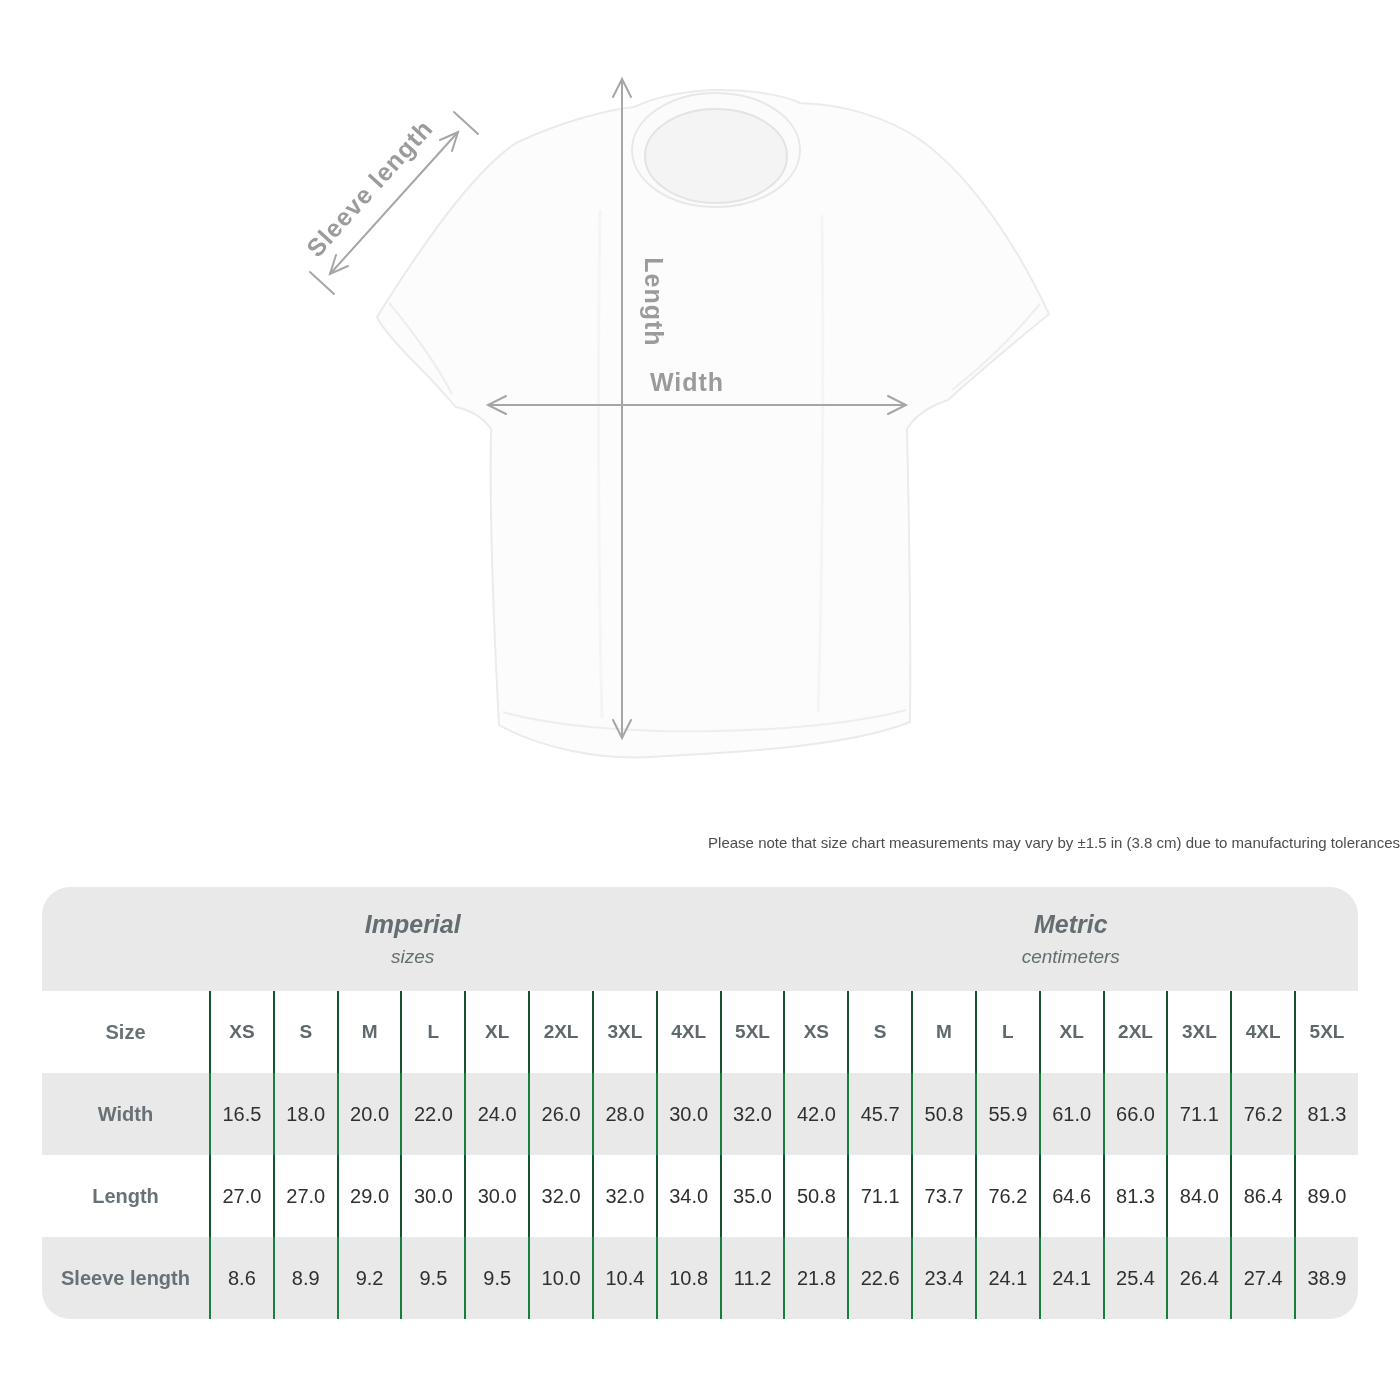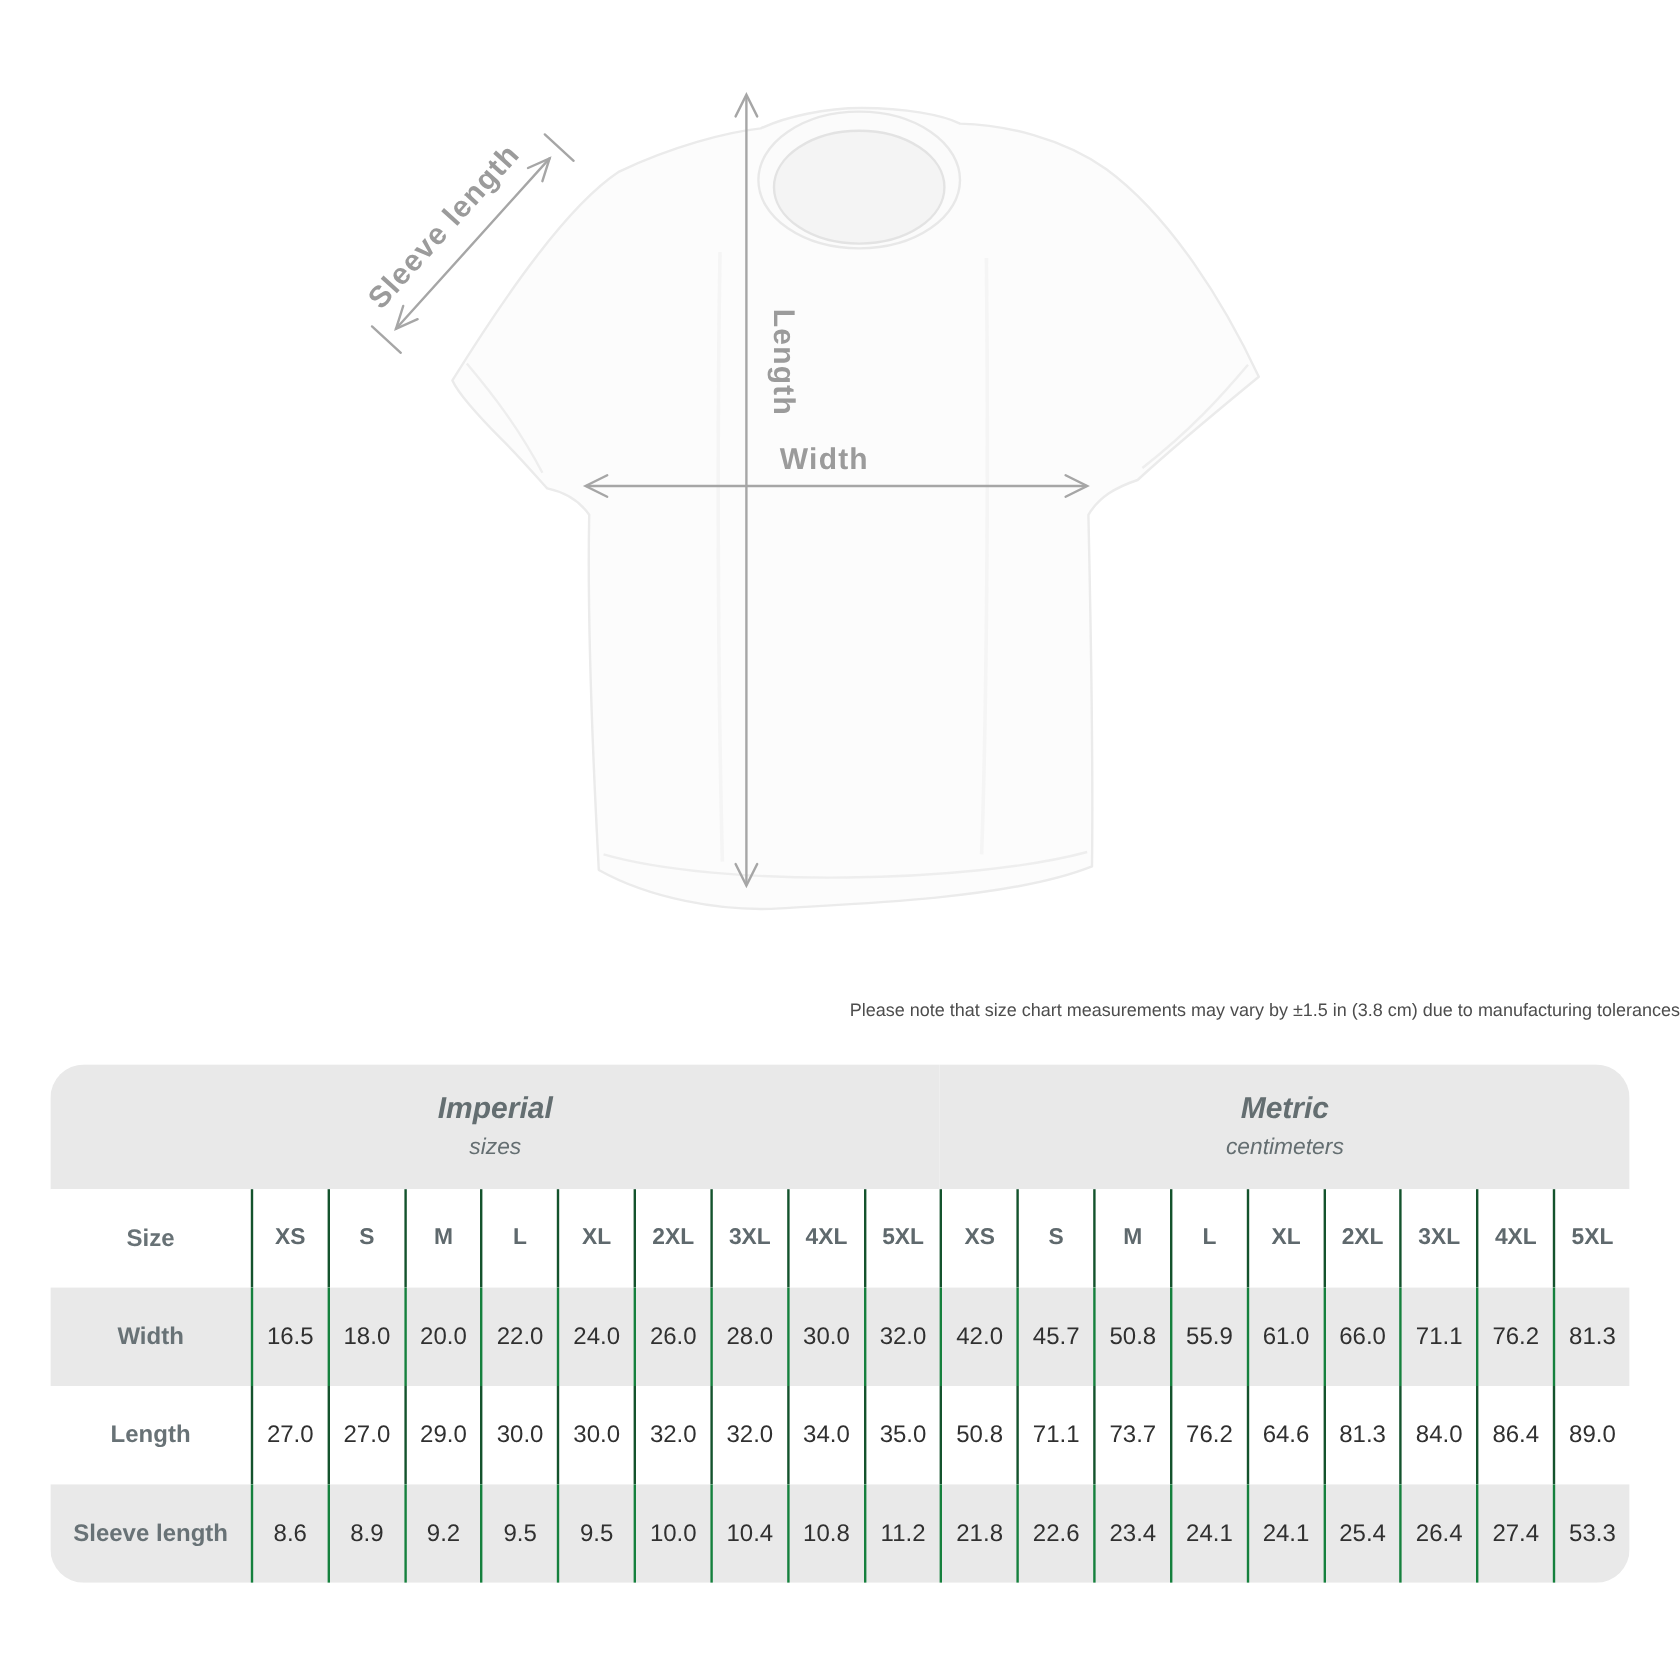--- a/index.html
+++ b/index.html
@@ -275,19 +275,19 @@
             <td class="value">10.8</td>
             <td class="value">11.2</td>
             <td class="value">21.8</td>
             <td class="value">22.6</td>
             <td class="value">23.4</td>
             <td class="value">24.1</td>
             <td class="value">24.1</td>
             <td class="value">25.4</td>
             <td class="value">26.4</td>
             <td class="value">27.4</td>
-            <td class="value">53.3</td>
+            <td class="value">38.9</td>
           </tr>
         </tbody>
     </table>
   </div>
 
 </div>
 
 </body></html>

